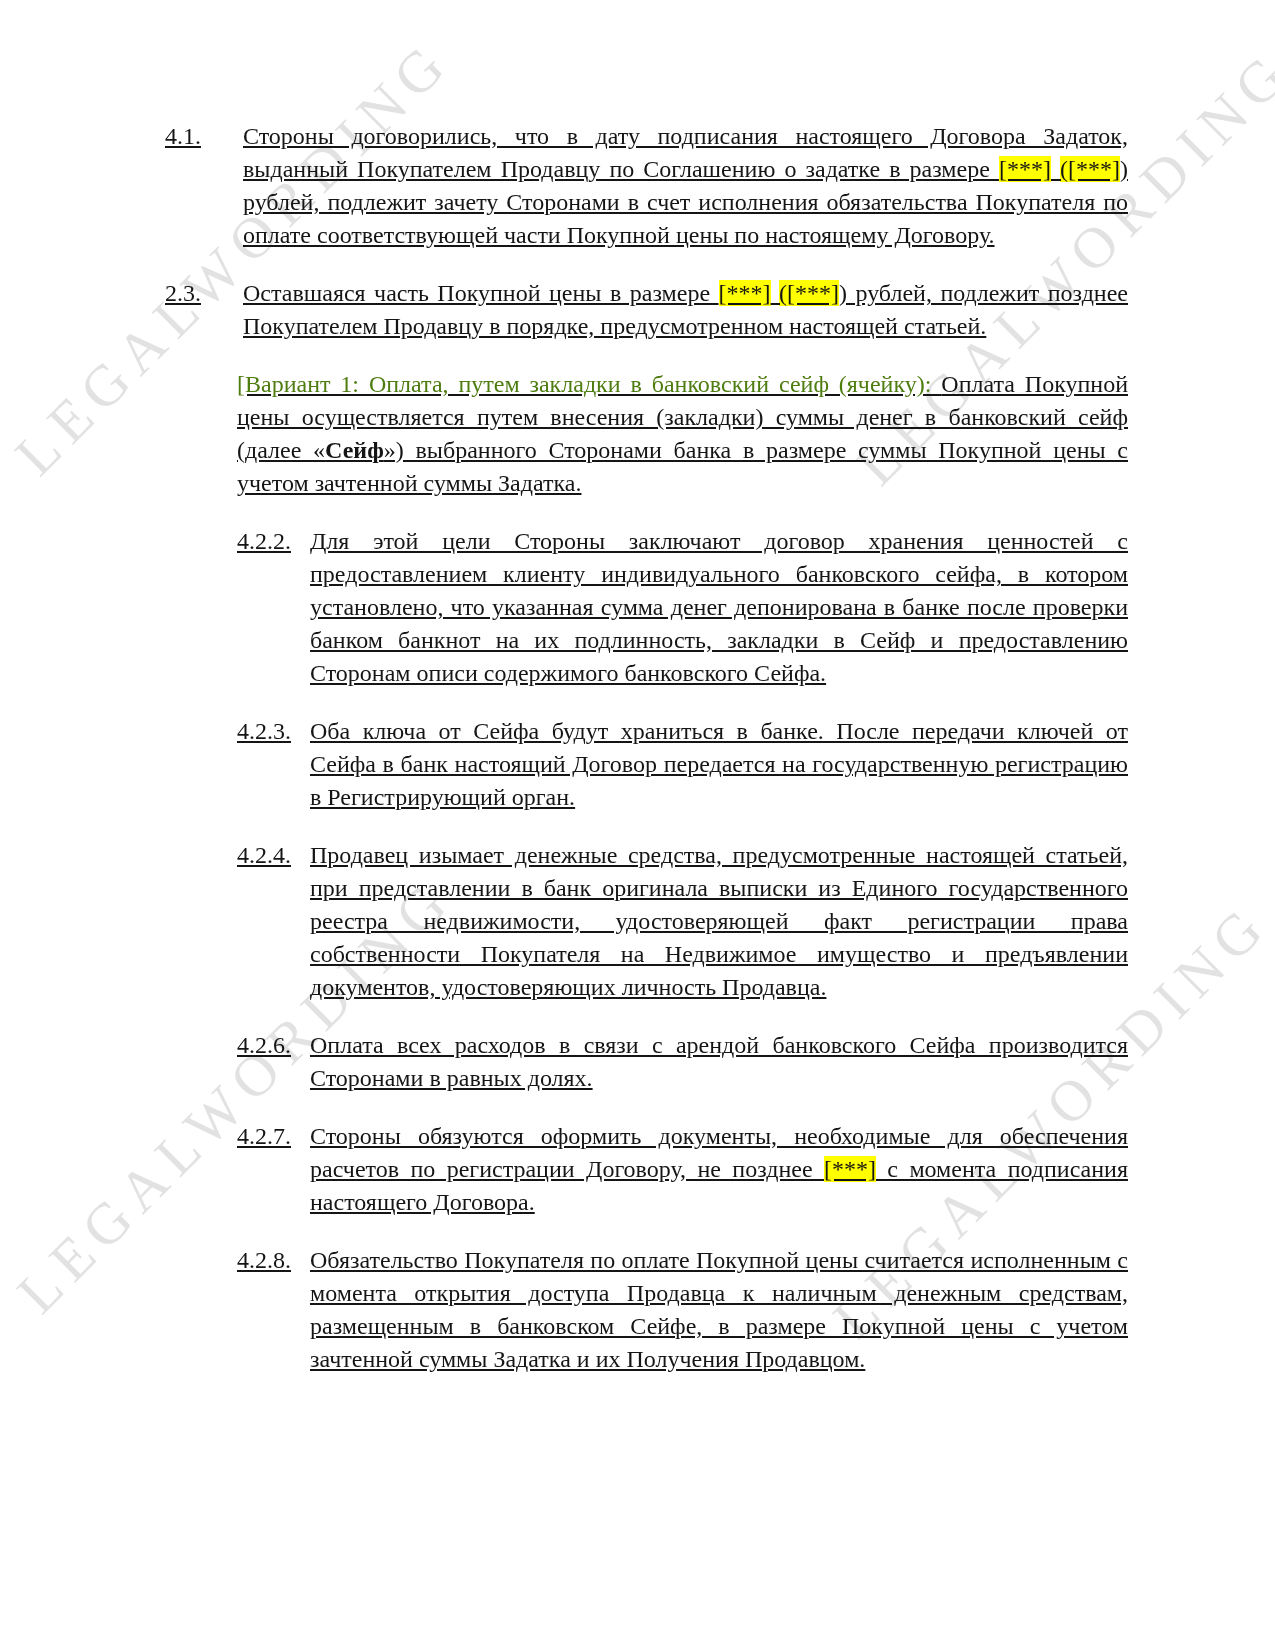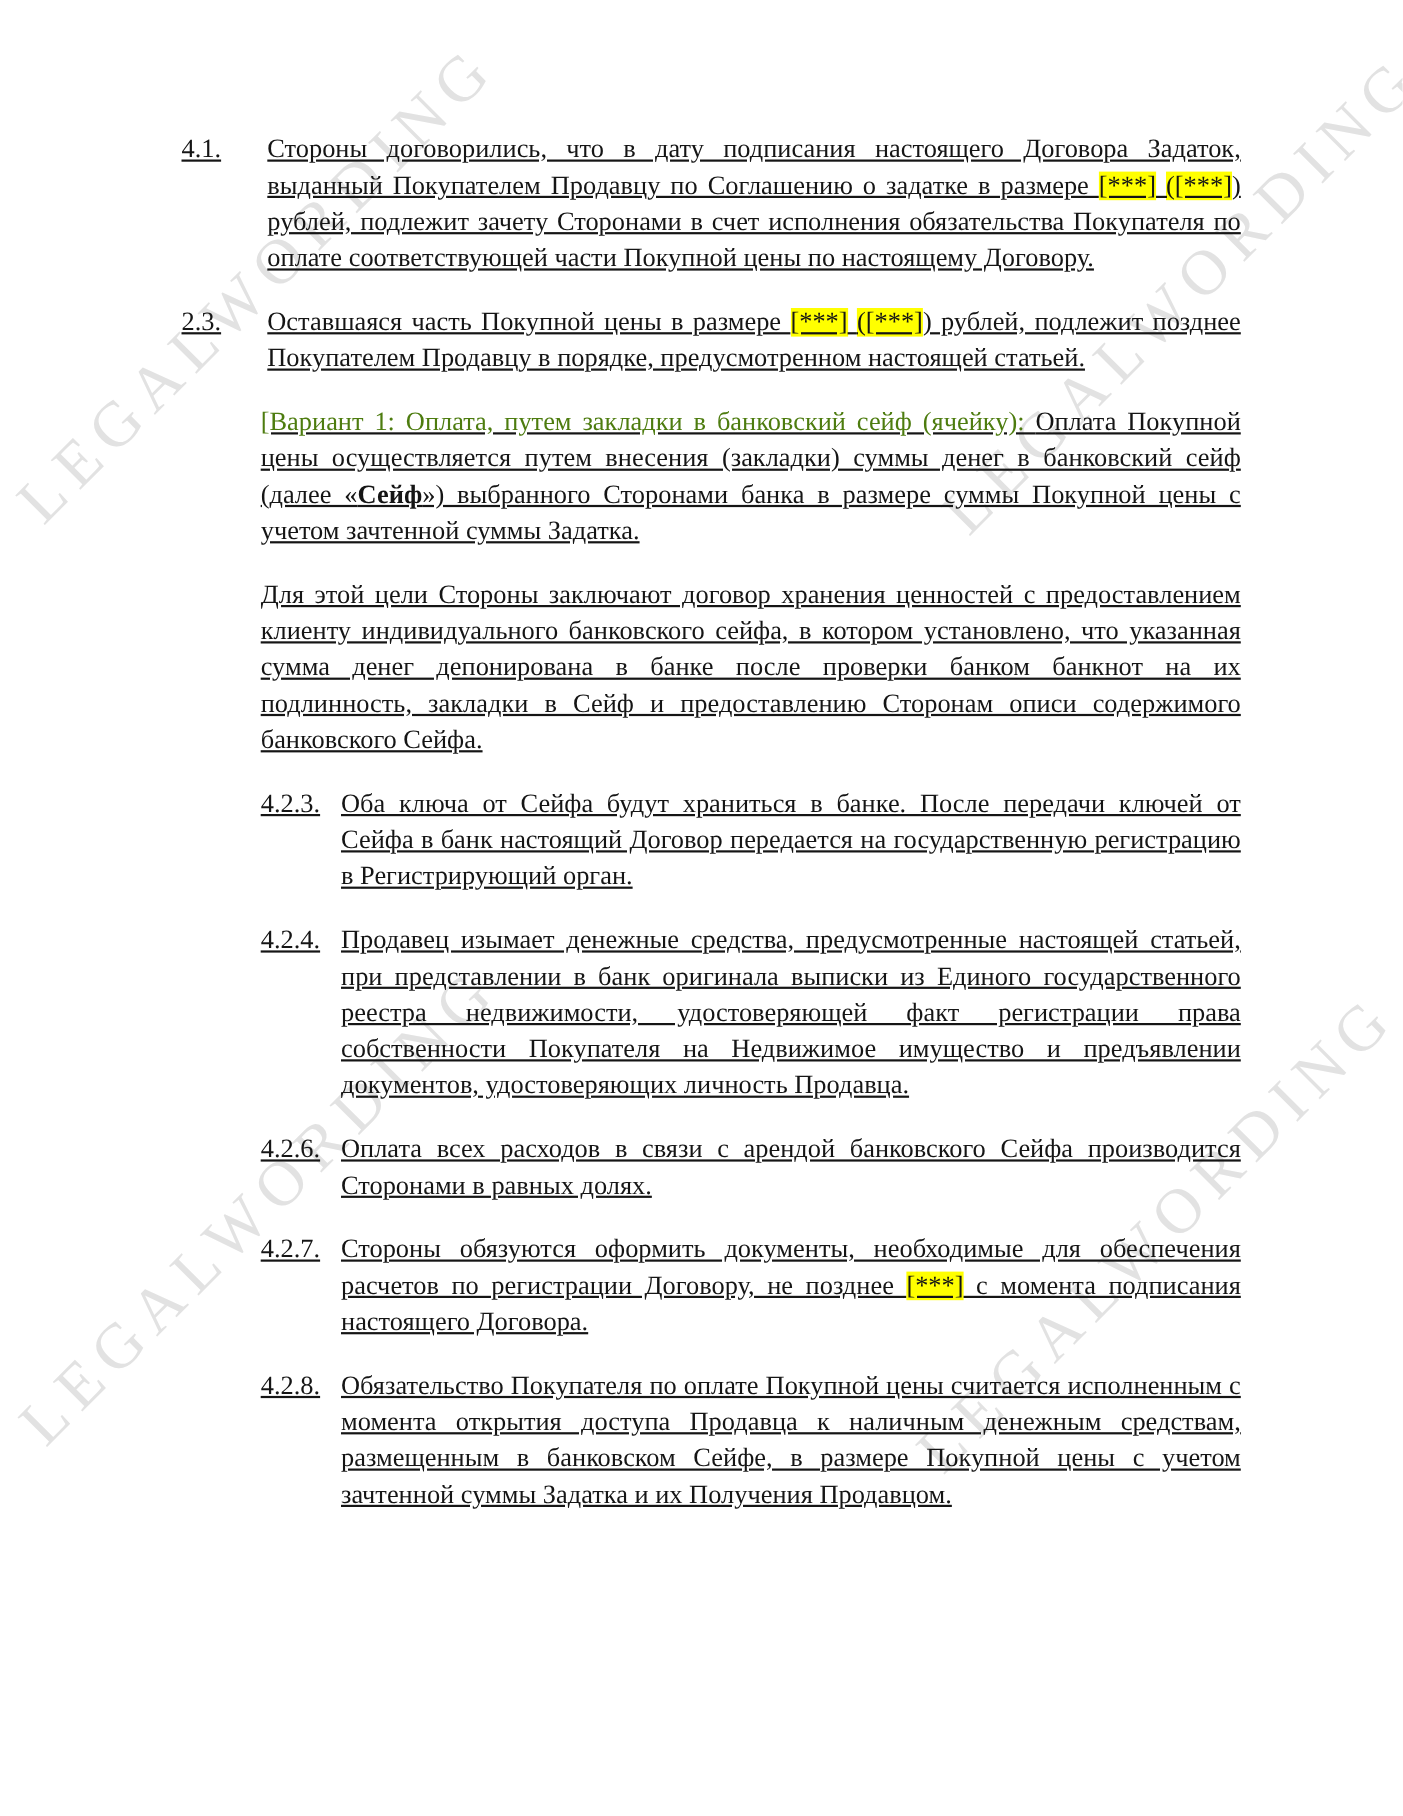--- a/index.html
+++ b/index.html
@@ -74,20 +74,21 @@
       <div class="body"><span>Стороны договорились, что в дату подписания настоящего Договора Задаток, выданный Покупателем Продавцу по Соглашению о задатке в размере </span><span class="hl">[***]</span><span> </span><span class="hl">([***]</span><span>) рублей, подлежит зачету Сторонами в счет исполнения обязательства Покупателя по оплате соответствующей части Покупной цены по настоящему Договору.</span></div>
     </div>
     <div class="clause">
       <div class="num">2.3.</div>
       <div class="body"><span>Оставшаяся часть Покупной цены в размере </span><span class="hl">[***]</span><span> </span><span class="hl">([***]</span><span>) рублей, подлежит позднее Покупателем Продавцу в порядке, предусмотренном настоящей статьей.</span></div>
     </div>
     <div class="clause l2">
       <div class="body"><span class="red">[Вариант 1: Оплата, путем закладки в банковский сейф (ячейку): </span><span>Оплата Покупной цены осуществляется путем внесения (закладки) суммы денег в банковский сейф (далее «</span><span class="bold">Сейф</span><span>») выбранного Сторонами банка в размере суммы Покупной цены с учетом зачтенной суммы Задатка.</span></div>
     </div>
     <div class="clause l2">
+      <div class="num">4.2.2.</div>
       <div class="body"><span>Для этой цели Стороны заключают договор хранения ценностей с предоставлением клиенту индивидуального банковского сейфа, в котором установлено, что указанная сумма денег депонирована в банке после проверки банком банкнот на их подлинность, закладки в Сейф и предоставлению Сторонам описи содержимого банковского Сейфа.</span></div>
     </div>
     <div class="clause l2">
       <div class="num">4.2.3.</div>
       <div class="body"><span>Оба ключа от Сейфа будут храниться в банке. После передачи ключей от Сейфа в банк настоящий Договор передается на государственную регистрацию в Регистрирующий орган.</span></div>
     </div>
     <div class="clause l2">
       <div class="num">4.2.4.</div>
       <div class="body"><span>Продавец изымает денежные средства, предусмотренные настоящей статьей, при представлении в банк оригинала выписки из Единого государственного реестра недвижимости, удостоверяющей факт регистрации права собственности Покупателя на Недвижимое имущество и предъявлении документов, удостоверяющих личность Продавца.</span></div>
     </div>

